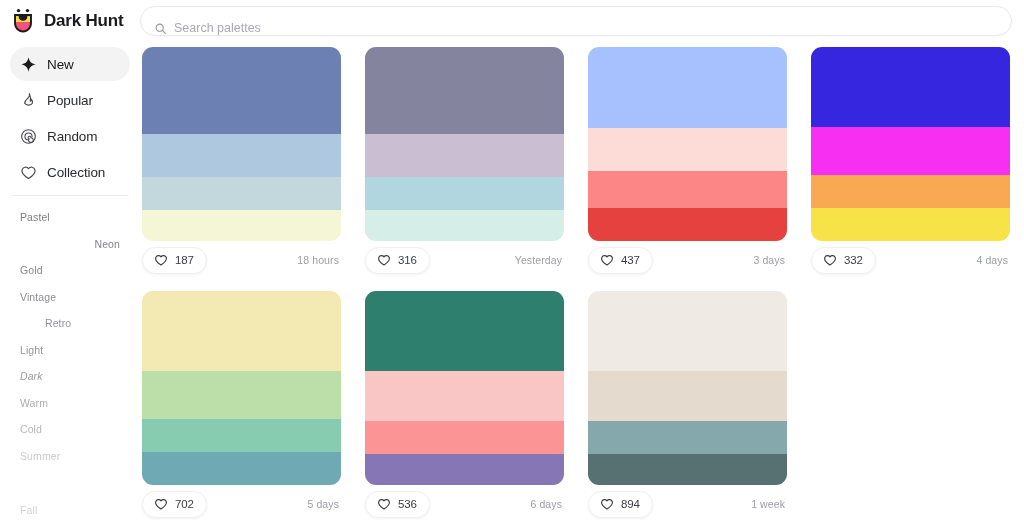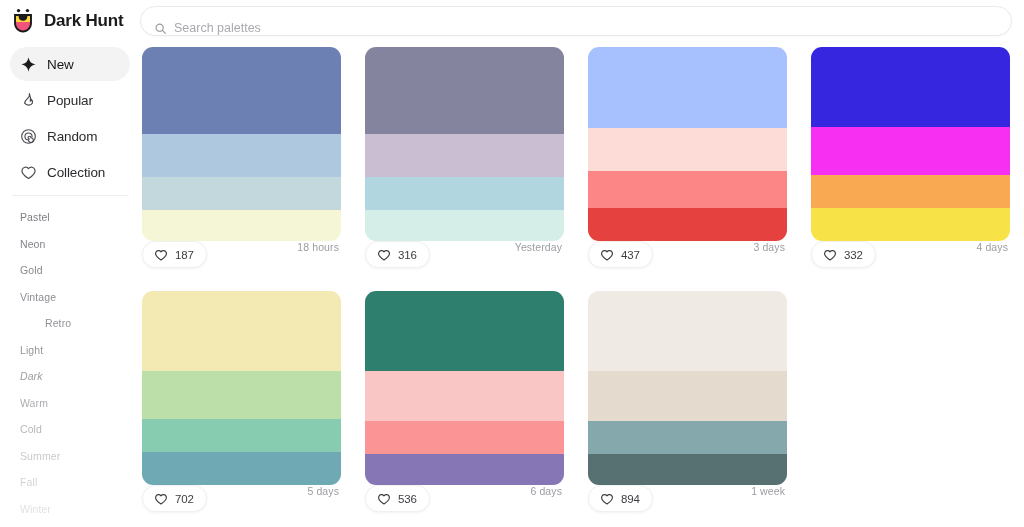--- a/index.html
+++ b/index.html
@@ -114,20 +114,21 @@
     overflow: hidden;
     height: 194px;
     display: flex;
     flex-direction: column;
     cursor: pointer;
   }
   .swatch { width: 100%; }
   .card-foot {
     height: 38px;
     display: flex;
+    align-items: center;
     justify-content: space-between;
     padding-right: 2px;
   }
   .like-pill {
     display: inline-flex;
     align-items: center;
     gap: 7px;
     height: 27px;
     padding: 0 12px 0 11px;
     border-radius: 14px;
@@ -198,30 +199,30 @@
         <svg class="nav-ico" viewBox="0 0 24 24" fill="none" stroke="#4a4b50" stroke-width="1.7" stroke-linejoin="round">
           <path d="M12 20.4 C 3.3 14.9 2 11.4 2.9 8.2 A5.2 5.2 0 0 1 12 6.5 A5.2 5.2 0 0 1 21.1 8.2 C22 11.4 20.7 14.9 12 20.4 Z"></path>
         </svg>
         <span class="nav-label">Collection</span>
       </div>
 
       <div class="nav-divider"></div>
 
       <div class="tag-list">
         <div class="tag-item" style="opacity: 1;">Pastel</div>
-        <div class="tag-item" style="opacity: 0.96;">Neon</div>
+        <div class="tag-item" style="opacity: 0.96; text-align: right;">Neon</div>
         <div class="tag-item" style="opacity: 0.92;">Gold</div>
         <div class="tag-item" style="opacity: 0.88;">Vintage</div>
         <div class="tag-item" style="opacity: 0.84; margin-left: 25px;">Retro</div>
         <div class="tag-item" style="opacity: 0.8;">Light</div>
         <div class="tag-item" style="opacity: 0.76; font-style: italic;">Dark</div>
         <div class="tag-item" style="opacity: 0.64;">Warm</div>
         <div class="tag-item" style="opacity: 0.56;">Cold</div>
         <div class="tag-item" style="opacity: 0.42;">Summer</div>
-        <div class="tag-item" style="opacity: 0.34;">Fall</div>
+        <div class="tag-item" style="opacity: 0.34; margin-top: 28px;">Fall</div>
         <div class="tag-item" style="opacity: 0.24;">Winter</div>
         <div class="tag-item" style="opacity: 0.16;">Spring</div>
       </div>
     </div>
 
     <div class="content">
       <div class="grid" id="palette-grid">
           <div class="palette-card">
             <div class="swatches">
               <div class="swatch" style="background: rgb(109, 128, 180); flex: 0.45 0 0px;"></div>

